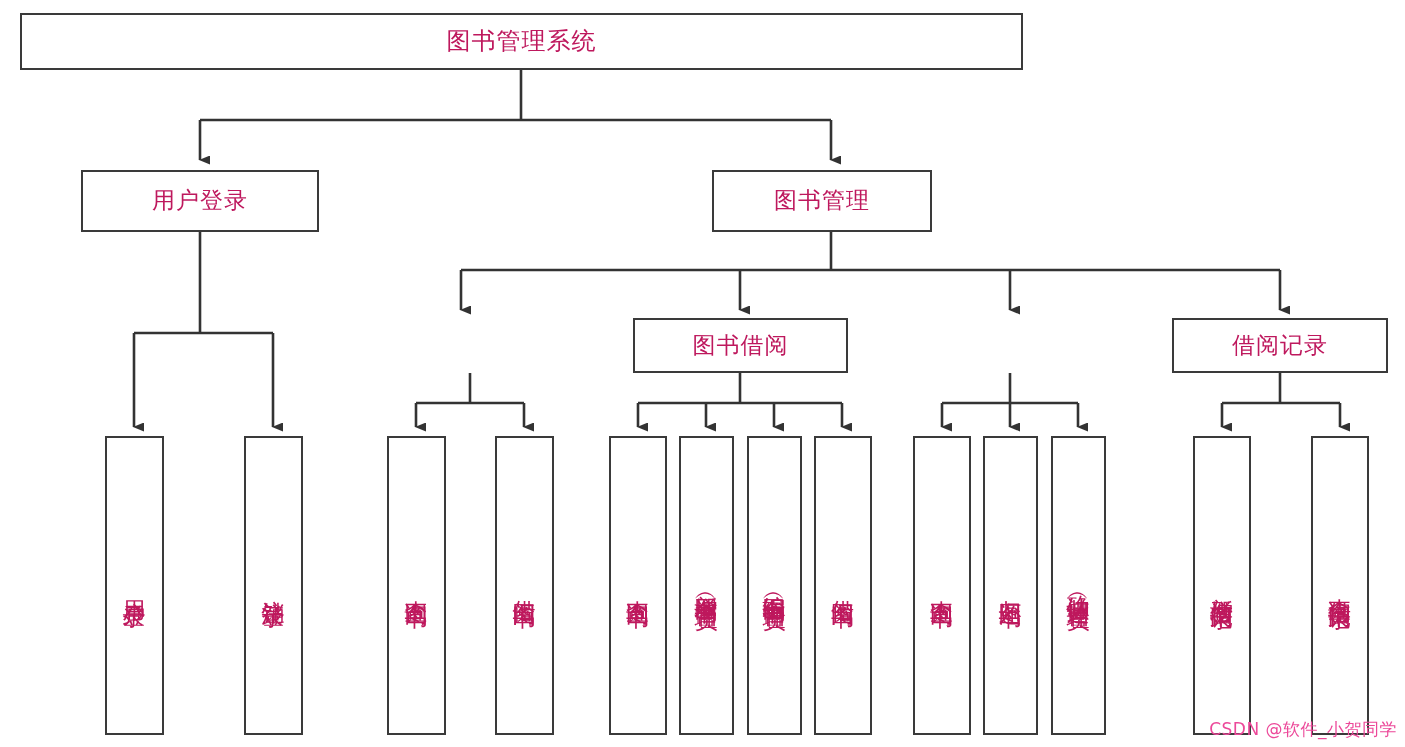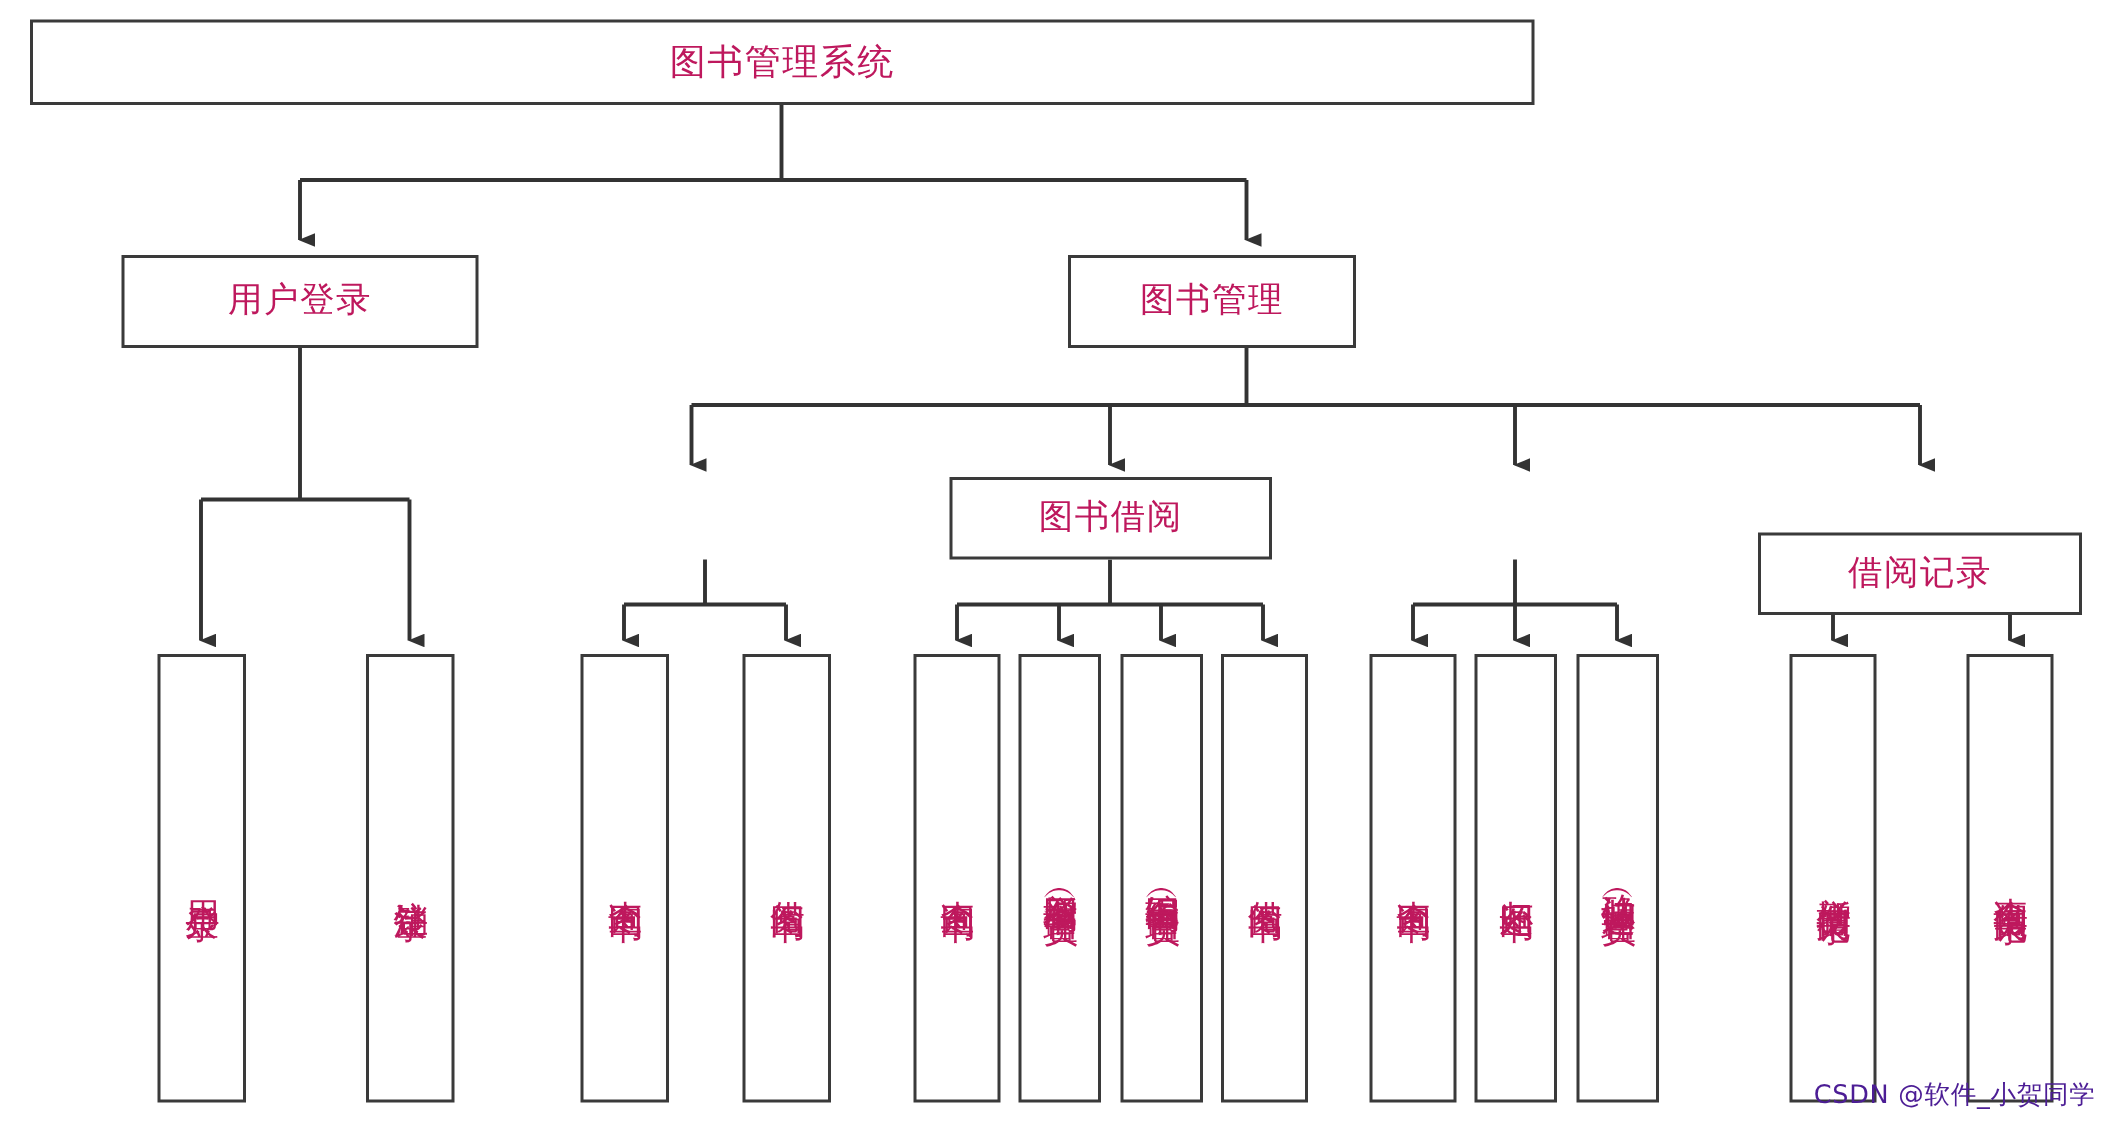--- a/index.html
+++ b/index.html
@@ -62,21 +62,21 @@
     line-height: 1.05;
     letter-spacing: 2px;
     white-space: nowrap;
     max-height: 290px;
   }
   #watermark {
     position: absolute;
     right: 8px;
     bottom: 6px;
     font-size: 17px;
-    color: #4c1d95;
+    color: #ec4899;
     z-index: 5;
     white-space: nowrap;
     letter-spacing: 0.5px;
   }
 </style>
 </head>
 <body>
 
 <div id="canvas">
 
@@ -130,28 +130,28 @@
     </g>
   </svg>
 
   <div class="node h title" style="left:20px; top:13px; width:1003px; height:57px;">
     <span class="lbl">图书管理系统</span>
   </div>
 
   <div class="node h" style="left:81px; top:170px; width:238px; height:62px;">
     <span class="lbl">用户登录</span>
   </div>
-  <div class="node h" style="left:712px; top:170px; width:192px; height:62px;">
+  <div class="node h" style="left:712px; top:170px; width:220px; height:62px;">
     <span class="lbl">图书管理</span>
   </div>
 
   <div class="node h" style="left:633px; top:318px; width:215px; height:55px;">
     <span class="lbl">图书借阅</span>
   </div>
-  <div class="node h" style="left:1172px; top:318px; width:216px; height:55px;margin-top:37px;">
+  <div class="node h" style="left:1172px; top:318px; width:216px; height:55px;">
     <span class="lbl">借阅记录</span>
   </div>
 
   <div class="node v" style="left:105px; top:436px; width:59px; height:299px;">
     <span class="lbl">用户登录</span>
   </div>
   <div class="node v" style="left:244px; top:436px; width:59px; height:299px;">
     <span class="lbl">注销登录</span>
   </div>
 

